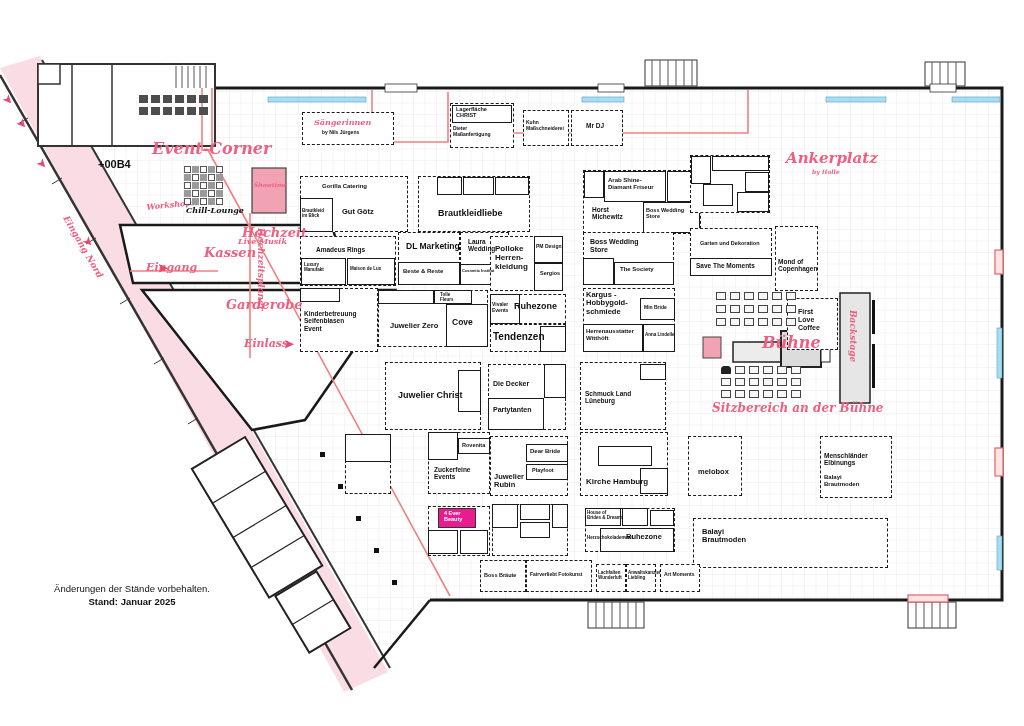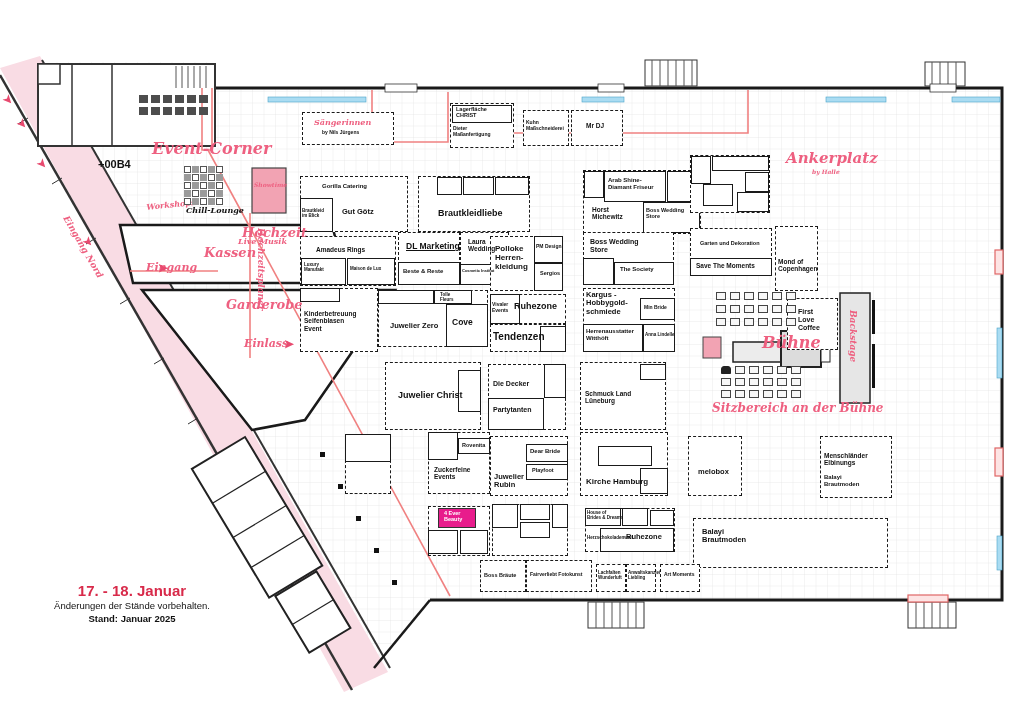--- a/index.html
+++ b/index.html
@@ -299,21 +299,21 @@
       <div class="lbl" style="left: 608px; top: 177px; font-size: 6px;">Arab Shine-
 Diamant Friseur</div>
       <div class="lbl" style="left: 592px; top: 206px; font-size: 6.5px;">Horst
 Michewitz</div>
       <div class="lbl" style="left: 646px; top: 207px; font-size: 5.5px;">Boss Wedding
 Store</div>
       <div class="lbl" style="left: 316px; top: 246px; font-size: 6.5px;">Amadeus Rings</div>
       <div class="lbl" style="left: 304px; top: 262px; font-size: 4.5px;">Luxury
 Manufakt</div>
       <div class="lbl" style="left: 350px; top: 266px; font-size: 4.5px;">Maison de Lux</div>
-      <div class="lbl" style="left: 406px; top: 242px; font-size: 8.5px; text-decoration: underline;">DL Marketing</div>
+      <div class="lbl" style="left: 406px; top: 242px; font-size: 8.5px;">DL Marketing</div>
       <div class="lbl" style="left: 403px; top: 268px; font-size: 6px;">Beste &amp; Reste</div>
       <div class="lbl" style="left: 468px; top: 238px; font-size: 6.5px;">Laura
 Wedding</div>
       <div class="lbl" style="left: 462px; top: 269px; font-size: 4px;">Cosmetic Institut</div>
       <div class="lbl" style="left: 495px; top: 245px; font-size: 8px;">Polloke
 Herren-
 kleidung</div>
       <div class="lbl" style="left: 536px; top: 244px; font-size: 5px;">PM Design</div>
       <div class="lbl" style="left: 540px; top: 270px; font-size: 5.5px;">Sergios</div>
       <div class="lbl" style="left: 590px; top: 238px; font-size: 7px;">Boss Wedding
@@ -452,17 +452,16 @@
       <div class="furn" style="left: 199px; top: 95px; width: 9px; height: 8px;"></div>
       <div class="furn" style="left: 139px; top: 107px; width: 9px; height: 8px;"></div>
       <div class="furn" style="left: 151px; top: 107px; width: 9px; height: 8px;"></div>
       <div class="furn" style="left: 163px; top: 107px; width: 9px; height: 8px;"></div>
       <div class="furn" style="left: 175px; top: 107px; width: 9px; height: 8px;"></div>
       <div class="furn" style="left: 187px; top: 107px; width: 9px; height: 8px;"></div>
       <div class="furn" style="left: 199px; top: 107px; width: 9px; height: 8px;"></div>
     </div>
 
   <div id="titleblock">
-    <div class="t2">17. - 18. Januar</div>
     <div class="t4">Änderungen der Stände vorbehalten.</div>
     <div class="t5">Stand: Januar 2025</div>
   </div>
 </div>
 
 </body></html>

